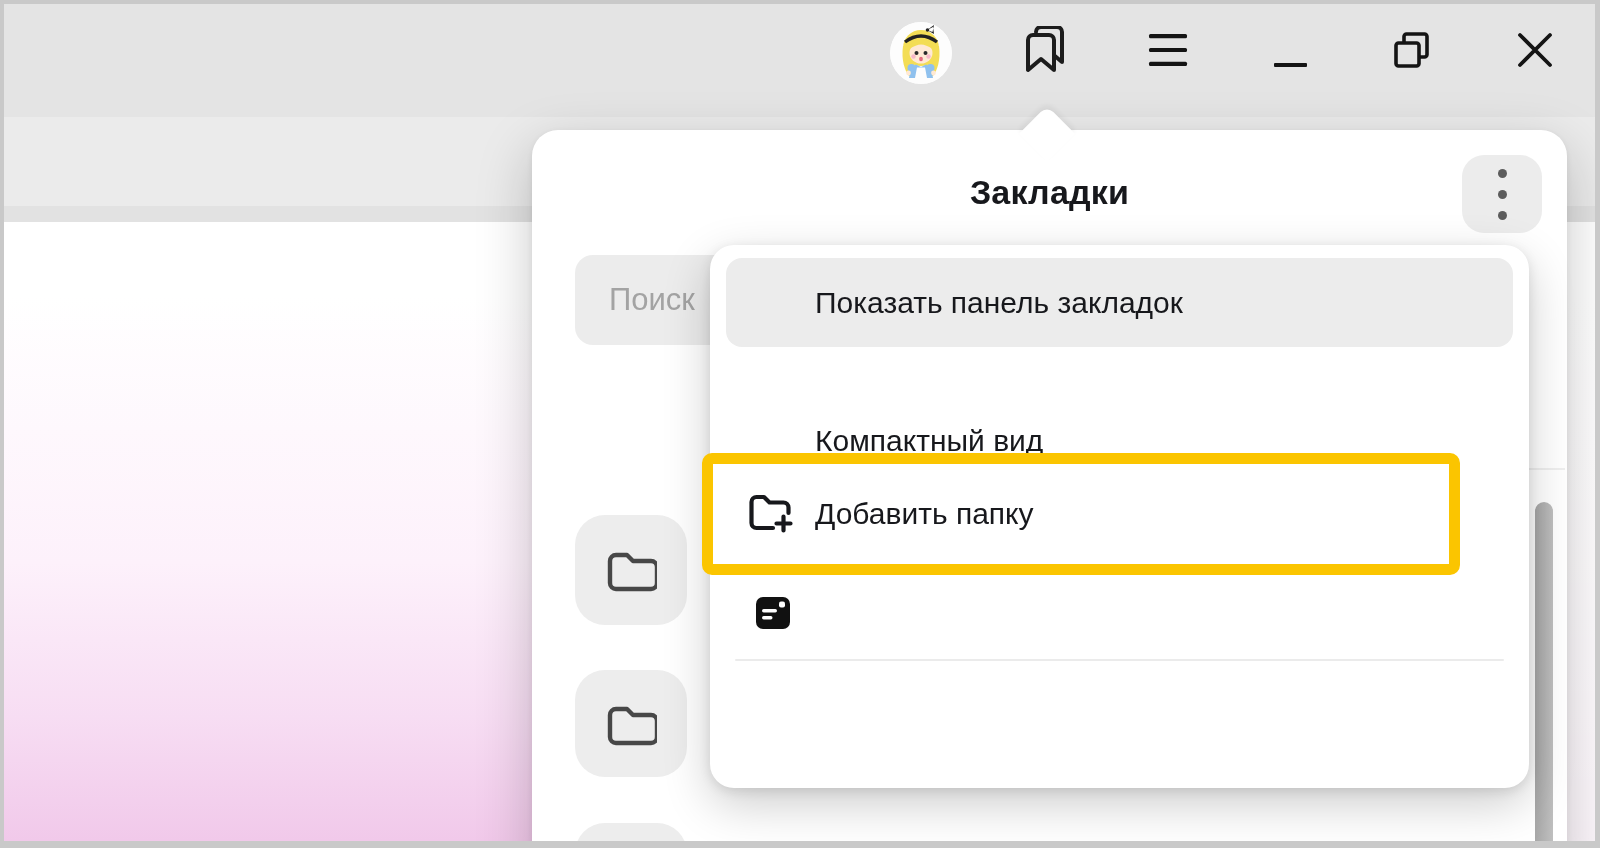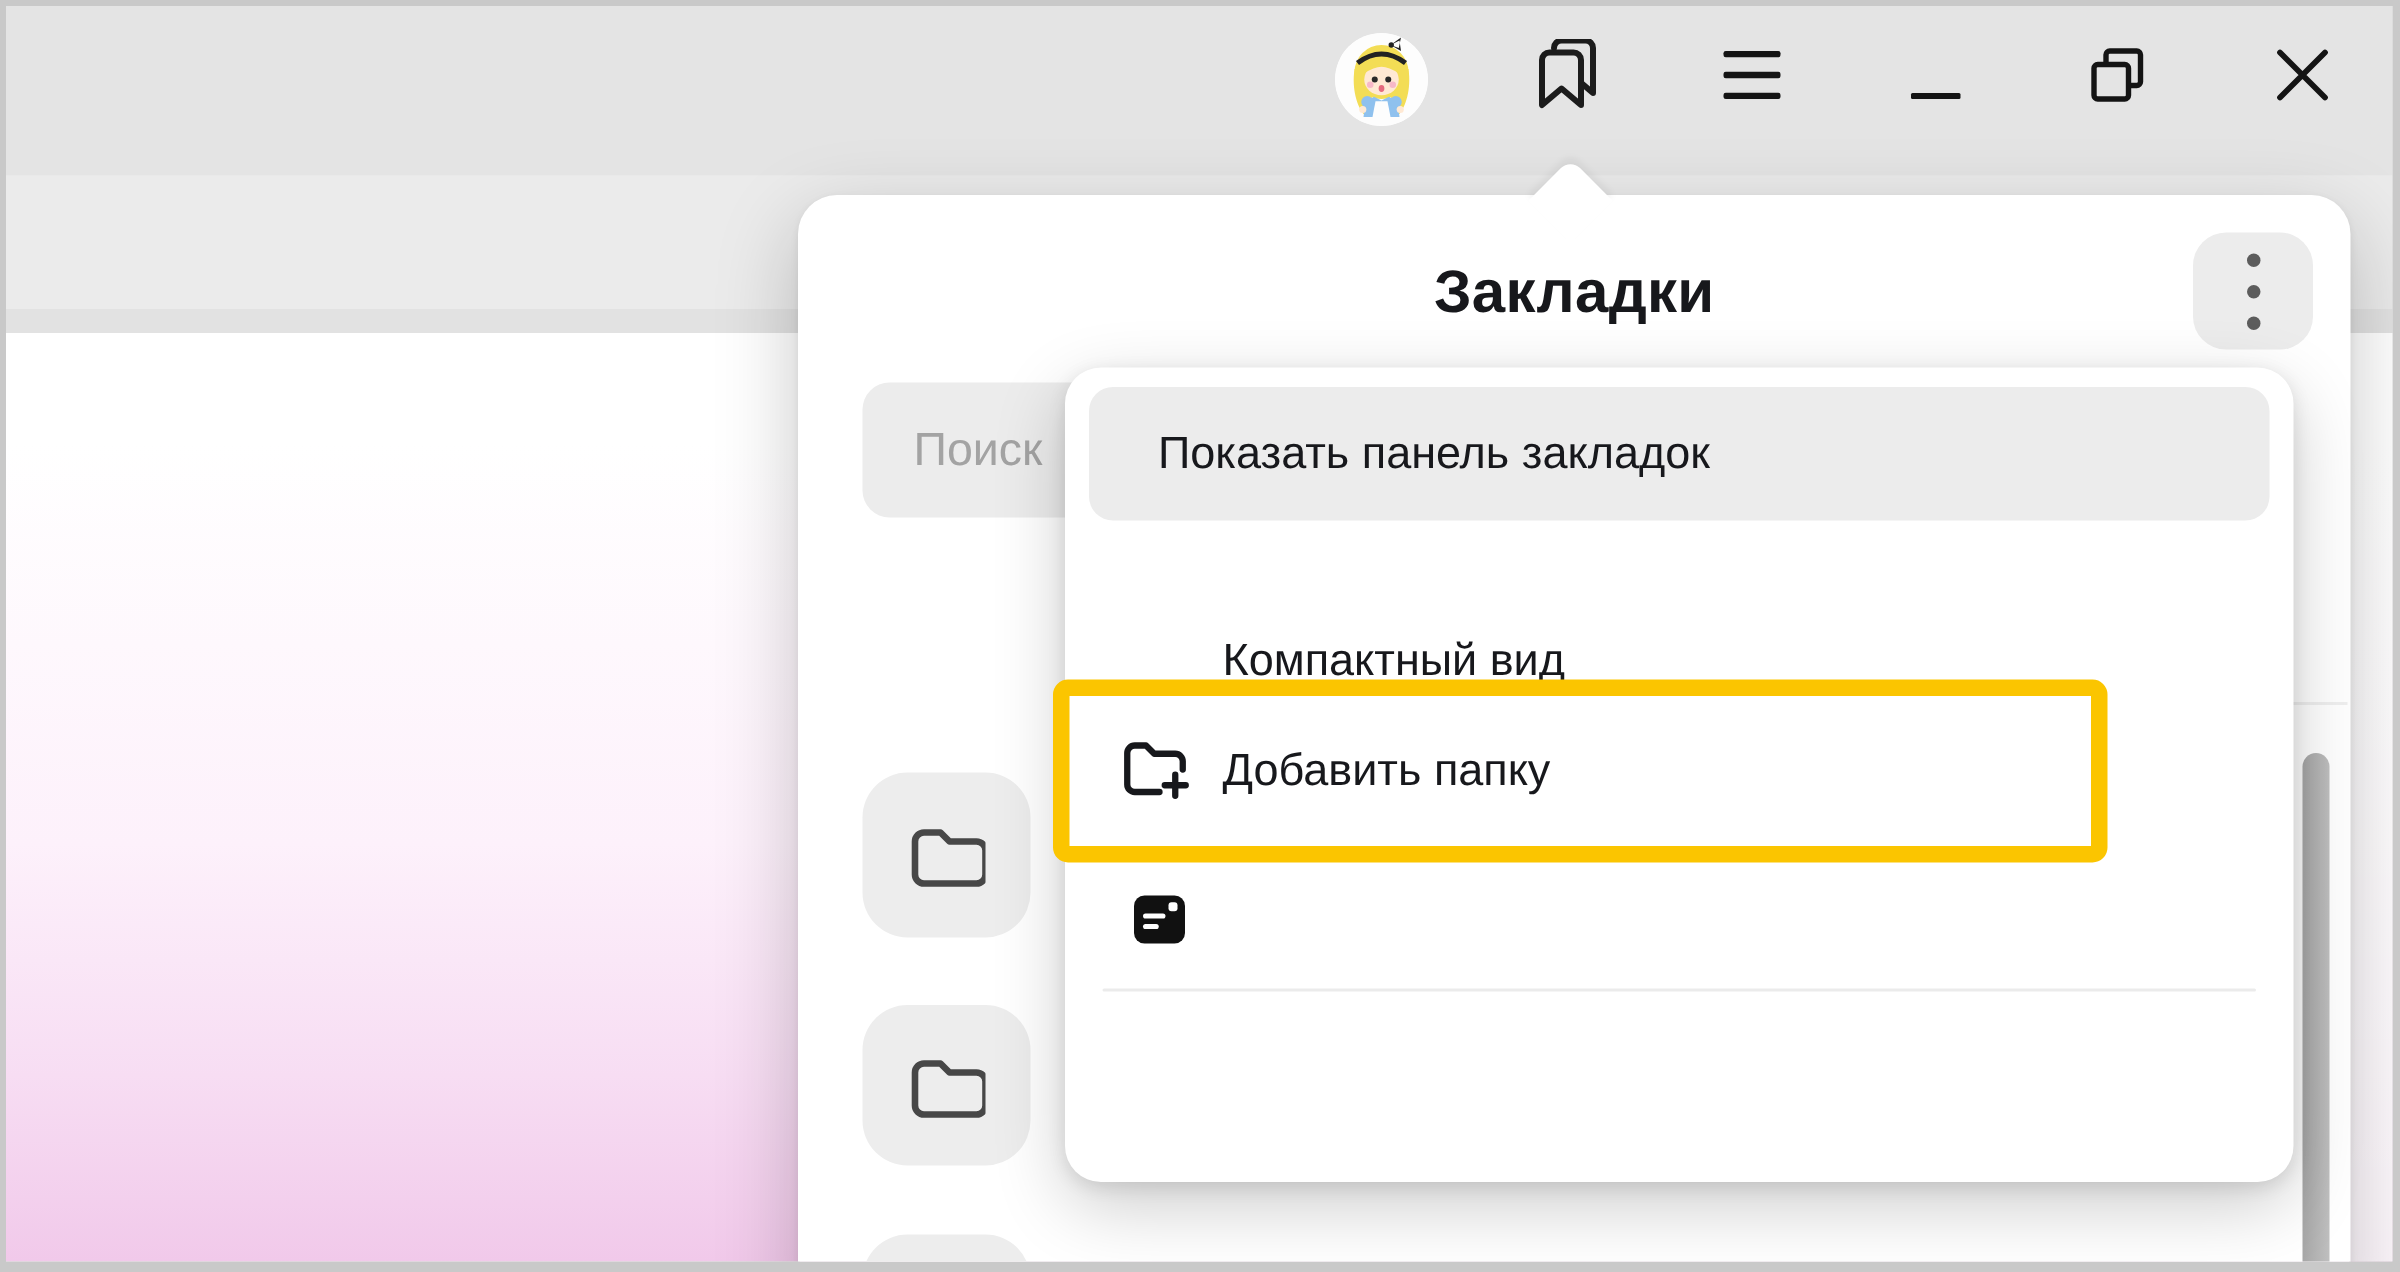--- a/index.html
+++ b/index.html
@@ -32,21 +32,21 @@
     background:#ffffff;border-radius:26px 26px 0 0;
     box-shadow:0 18px 55px rgba(0,0,0,.22), 0 2px 6px rgba(0,0,0,.07);
   }
   .panel-arrow{
     position:absolute;left:495px;top:-16px;width:40px;height:40px;
     background:#ffffff;transform:rotate(45deg);border-radius:9px 0 0 0;
     box-shadow:-3px -3px 5px rgba(0,0,0,.05);
   }
   .panel-title{
     position:absolute;left:0;right:0;top:43px;text-align:center;
-    font-size:40px;font-weight:700;color:#17181c;letter-spacing:.2px;
+    font-size:34px;font-weight:700;color:#17181c;letter-spacing:.2px;
   }
   .kebab-btn{
     position:absolute;left:930px;top:25px;width:80px;height:78px;
     border-radius:22px;background:#ececec;display:flex;align-items:center;justify-content:center;
   }
   .kebab-dots{display:flex;flex-direction:column;gap:12px;}
   .kebab-dots span{width:9px;height:9px;border-radius:50%;background:#5c5c5c;}
   .search-field{
     position:absolute;left:43px;top:125px;width:640px;height:90px;
     border-radius:18px;background:#ececec;border:none;outline:none;
@@ -66,24 +66,24 @@
   
   .dropdown{
     position:absolute;left:178px;top:115px;width:819px;height:543px;
     background:#ffffff;border-radius:24px;
     box-shadow:0 16px 48px rgba(0,0,0,.20), 0 3px 12px rgba(0,0,0,.10);
   }
   .menu-row{
     position:absolute;display:flex;align-items:center;
     font-size:30px;font-weight:500;color:#17181c;white-space:nowrap;cursor:default;
   }
-  .mi-1{left:16px;top:13px;width:787px;height:89px;background:#ececec;border-radius:16px;padding-left:46px;box-sizing:border-box;}
+  .mi-1{left:16px;top:13px;width:787px;height:89px;background:#ececec;border-radius:16px;padding-left:89px;box-sizing:border-box;}
   .mi-2{left:16px;top:102px;width:787px;height:96px;padding-left:89px;box-sizing:border-box;margin-top:46px;}
   .mi-3-frame{
-    position:absolute;left:-8px;top:208px;width:703px;height:122px;box-sizing:border-box;
+    position:absolute;left:-8px;top:208px;width:758px;height:122px;box-sizing:border-box;
     border:11px solid #fbc500;border-radius:10px;background:#ffffff;
   }
   .mi-3{left:0;top:0;width:100%;height:100%;padding-left:34px;box-sizing:border-box;}
   .mi-4{left:16px;top:326px;width:787px;height:84px;padding-left:24px;box-sizing:border-box;}
   .mi-5{left:16px;top:416px;width:787px;height:127px;padding-left:24px;box-sizing:border-box;}
   .mi-icon{width:46px;height:46px;flex:0 0 46px;display:flex;align-items:center;justify-content:center;}
   .mi-3 .mi-icon{margin-right:22px;}
   .mi-4 .mi-icon,.mi-5 .mi-icon{margin-right:19px;}
   .menu-divider{position:absolute;left:25px;top:414px;width:769px;height:2px;border-radius:1px;background:#ebebeb;}
 </style>

